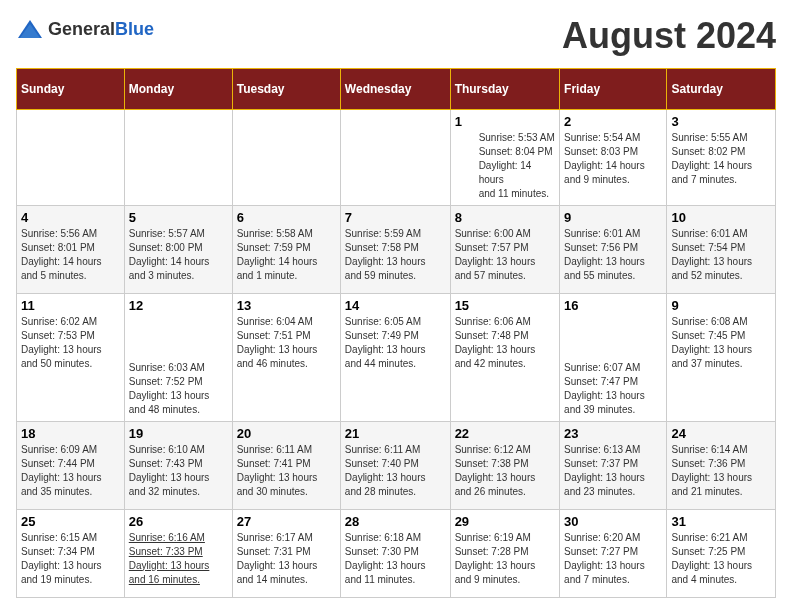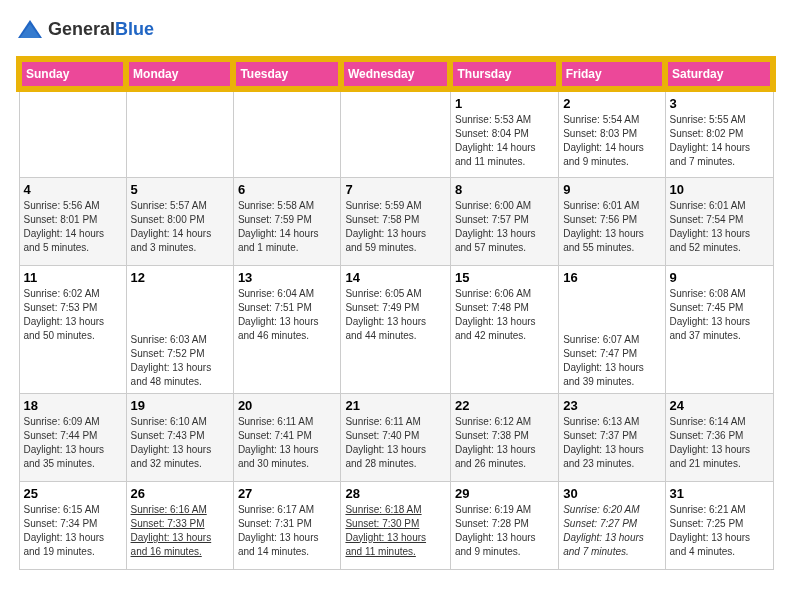--- a/index.html
+++ b/index.html
@@ -51,26 +51,26 @@
     .location {
       font-size: 16px;
       color: #555;
     }
     table {
       width: 100%;
       border-collapse: collapse;
       font-size: 10.5px;
     }
     thead tr th {
-      background-color: #ec4899;
+      background-color: #7f1d1d;
       color: #fff;
-      padding: 5px 4px;
+      padding: 13px 4px;
       text-align: left;
       font-size: 12px;
-      border: 6px solid #eab308;
+      border: 1px solid #eab308;
     }
     tbody tr td {
       border: 1px solid #ccc;
       vertical-align: top;
       padding: 4px;
       width: 113px;
       height: 88px;
       background: #fff;
     }
     tbody tr:nth-child(even) td {
@@ -99,20 +99,21 @@
     <svg class="logo-icon" viewBox="0 0 28 28" xmlns="http://www.w3.org/2000/svg">
       <polygon points="14,4 26,22 2,22" fill="#2166c4"></polygon>
       <polygon points="14,8 24,22 4,22" fill="#4a90d9" opacity="0.5"></polygon>
     </svg>
     <div class="logo-text">
       <span class="logo-general">General</span>
       <span class="logo-blue">Blue</span>
     </div>
   </div>
   <div class="title-block">
+    <div class="month-year">August 2024</div>
   </div>
 </div>
 
 <table>
   <thead>
     <tr>
     <th>Sunday</th>
         <th>Monday</th>
         <th>Tuesday</th>
         <th>Wednesday</th>
@@ -122,21 +123,21 @@
       </tr>
   </thead>
   <tbody id="calendar-body">
   <tr>
         <td class="empty-cell"></td>
         <td class="empty-cell"></td>
         <td class="empty-cell"></td>
         <td class="empty-cell"></td>
         <td>
           <span class="day-num">1</span>
-          <div class="day-info" style="white-space: pre-line;">Sunrise: 5:53 AM
+          <div class="day-info" style="white-space: pre-line; margin-left: 24px;">Sunrise: 5:53 AM
 Sunset: 8:04 PM
 Daylight: 14 hours
 and 11 minutes.</div>
         </td>
         <td>
           <span class="day-num">2</span>
           <div class="day-info" style="white-space: pre-line;">Sunrise: 5:54 AM
 Sunset: 8:03 PM
 Daylight: 14 hours
 and 9 minutes.</div>
@@ -319,35 +320,35 @@
         </td>
         <td>
           <span class="day-num">27</span>
           <div class="day-info" style="white-space: pre-line;">Sunrise: 6:17 AM
 Sunset: 7:31 PM
 Daylight: 13 hours
 and 14 minutes.</div>
         </td>
         <td>
           <span class="day-num">28</span>
-          <div class="day-info" style="white-space: pre-line; text-decoration: underline;">Sunrise: 6:18 AM
+          <div class="day-info" style="white-space: pre-line;">Sunrise: 6:18 AM
 Sunset: 7:30 PM
 Daylight: 13 hours
 and 11 minutes.</div>
         </td>
         <td>
           <span class="day-num">29</span>
           <div class="day-info" style="white-space: pre-line;">Sunrise: 6:19 AM
 Sunset: 7:28 PM
 Daylight: 13 hours
 and 9 minutes.</div>
         </td>
         <td>
           <span class="day-num">30</span>
-          <div class="day-info" style="white-space: pre-line; font-style: italic;">Sunrise: 6:20 AM
+          <div class="day-info" style="white-space: pre-line;">Sunrise: 6:20 AM
 Sunset: 7:27 PM
 Daylight: 13 hours
 and 7 minutes.</div>
         </td>
         <td>
           <span class="day-num">31</span>
           <div class="day-info" style="white-space: pre-line;">Sunrise: 6:21 AM
 Sunset: 7:25 PM
 Daylight: 13 hours
 and 4 minutes.</div>

